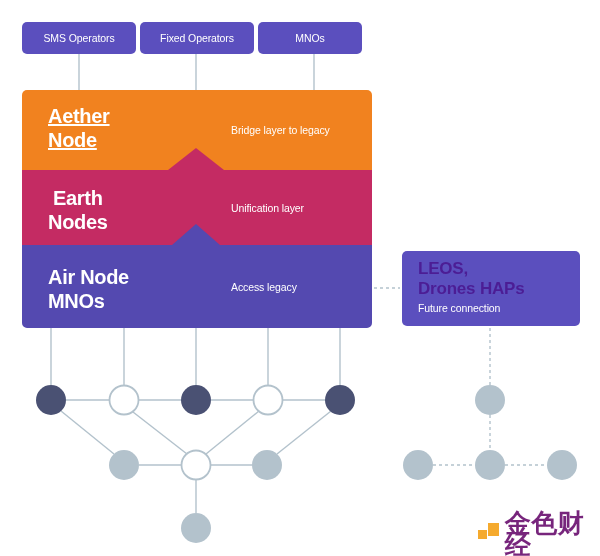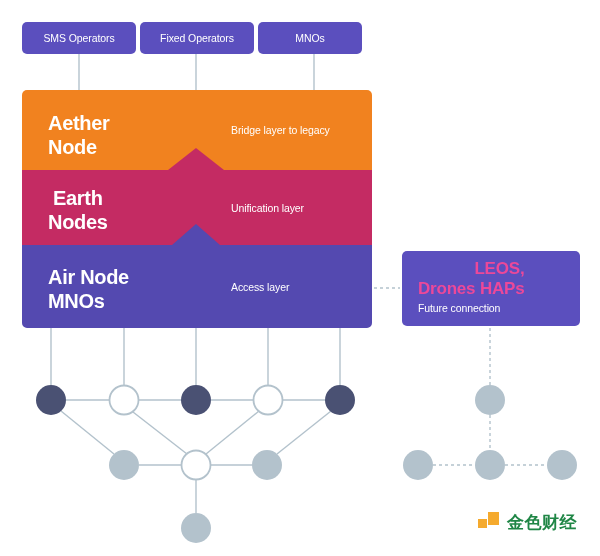--- a/index.html
+++ b/index.html
@@ -69,27 +69,26 @@
     top: 251px;
     width: 178px;
     height: 75px;
     background: #5B4FBE;
     border-radius: 5px;
   }
   #future-title {
     position: absolute;
     left: 418px;
     top: 259px;
-    color: #ec4899;
+    color: #4c1d95;
     font-size: 17px;
     font-weight: bold;
     line-height: 20px;
     letter-spacing: -0.2px;
     white-space: pre-line;
-    text-align: right;
   }
   #future-sub {
     position: absolute;
     left: 418px;
     top: 302px;
     color: #ffffff;
     font-size: 10.5px;
     letter-spacing: -0.1px;
   }
 
@@ -120,22 +119,22 @@
     width: 11px; height: 16px;
     background: #F5A623;
   }
   #wm-mark .sq-c {
     position: absolute;
     left: 10px; top: 13px;
     width: 11px; height: 3px;
     background: #ffffff;
   }
   #wm-text {
-    color: #15803d;
-    font-size: 17px;
+    color: #701a75;
+    font-size: 26px;
     font-weight: bold;
     letter-spacing: 0.5px;
     line-height: 22px;
   }
 </style>
 </head>
 <body>
 
 <div id="stage">
 
@@ -213,31 +212,31 @@
   <div class="op-chip" style="left:22px; top:22px; width:114px;">
     <span>SMS Operators</span>
   </div>
   <div class="op-chip" style="left:140px; top:22px; width:114px;">
     <span>Fixed Operators</span>
   </div>
   <div class="op-chip" style="left:258px; top:22px; width:104px;">
     <span>MNOs</span>
   </div>
 
-  <div class="layer-title" style="left:48px; top:111px;">Aether
+  <div class="layer-title" style="left:48px; top:104px;text-decoration:underline;">Aether
 Node</div>
   <div class="layer-sub" style="left:231px; top:124px;">Bridge layer to legacy</div>
 
   <div class="layer-title" style="left:48px; top:186px;text-align:center;">Earth
 Nodes</div>
   <div class="layer-sub" style="left:231px; top:202px;">Unification layer</div>
 
   <div class="layer-title" style="left:48px; top:265px;">Air Node
 MNOs</div>
-  <div class="layer-sub" style="left:231px; top:281px;">Access layer</div>
+  <div class="layer-sub" style="left:231px; top:281px;">Access legacy</div>
 
   <div id="future-box"></div>
   <div id="future-title">LEOS,
 Drones HAPs</div>
   <div id="future-sub">Future connection</div>
 
   <div id="watermark">
     <div id="wm-mark">
       <div class="sq-a"></div>
       <div class="sq-b"></div>

